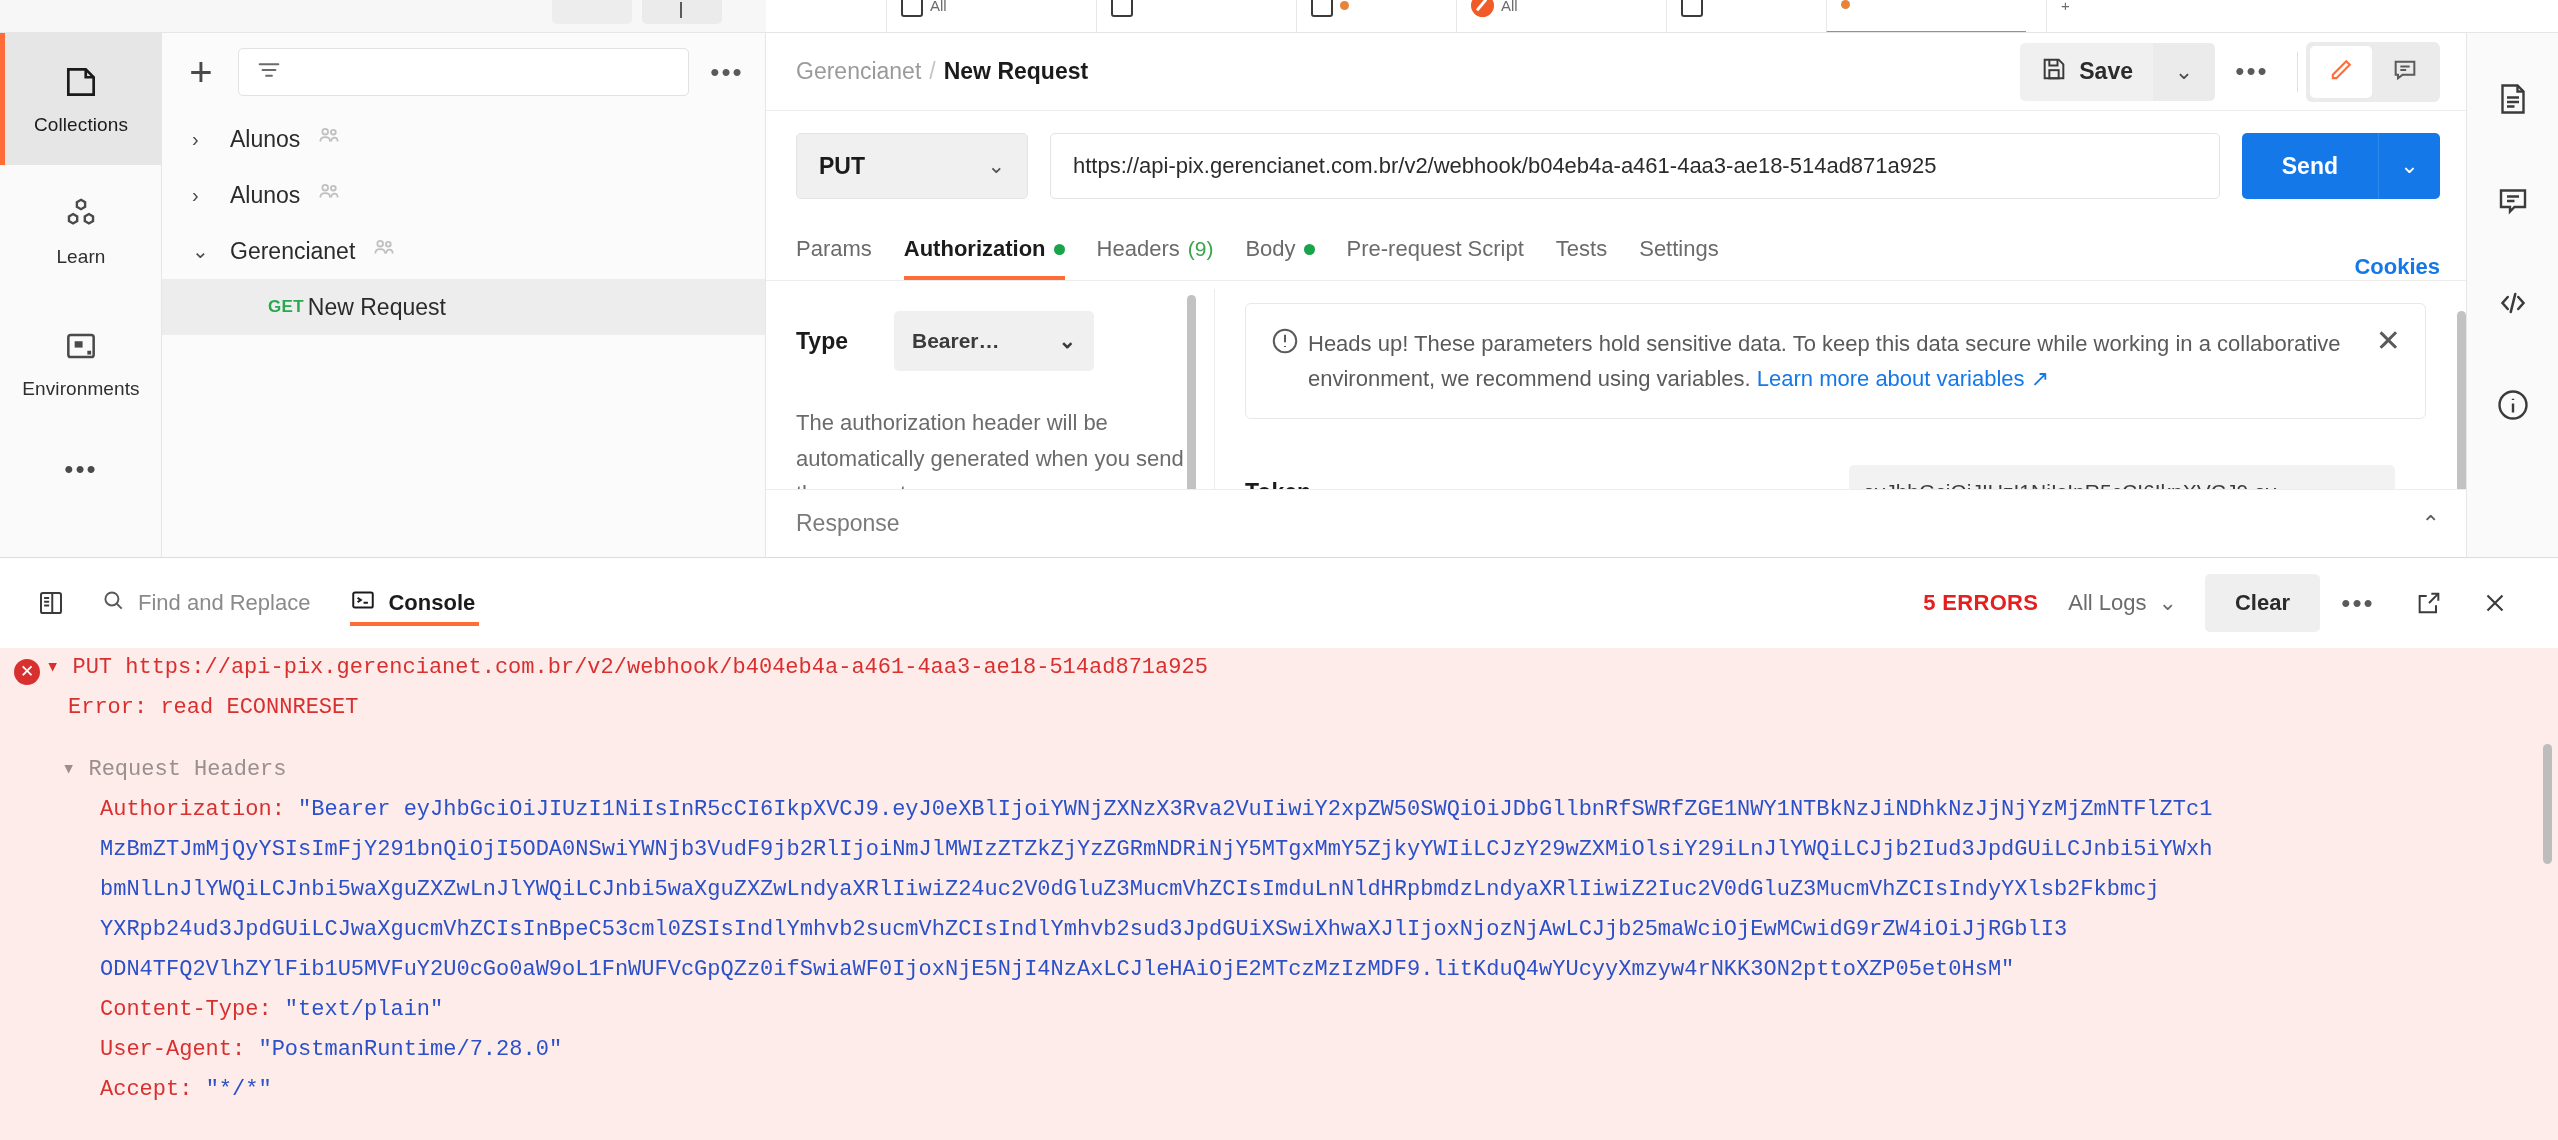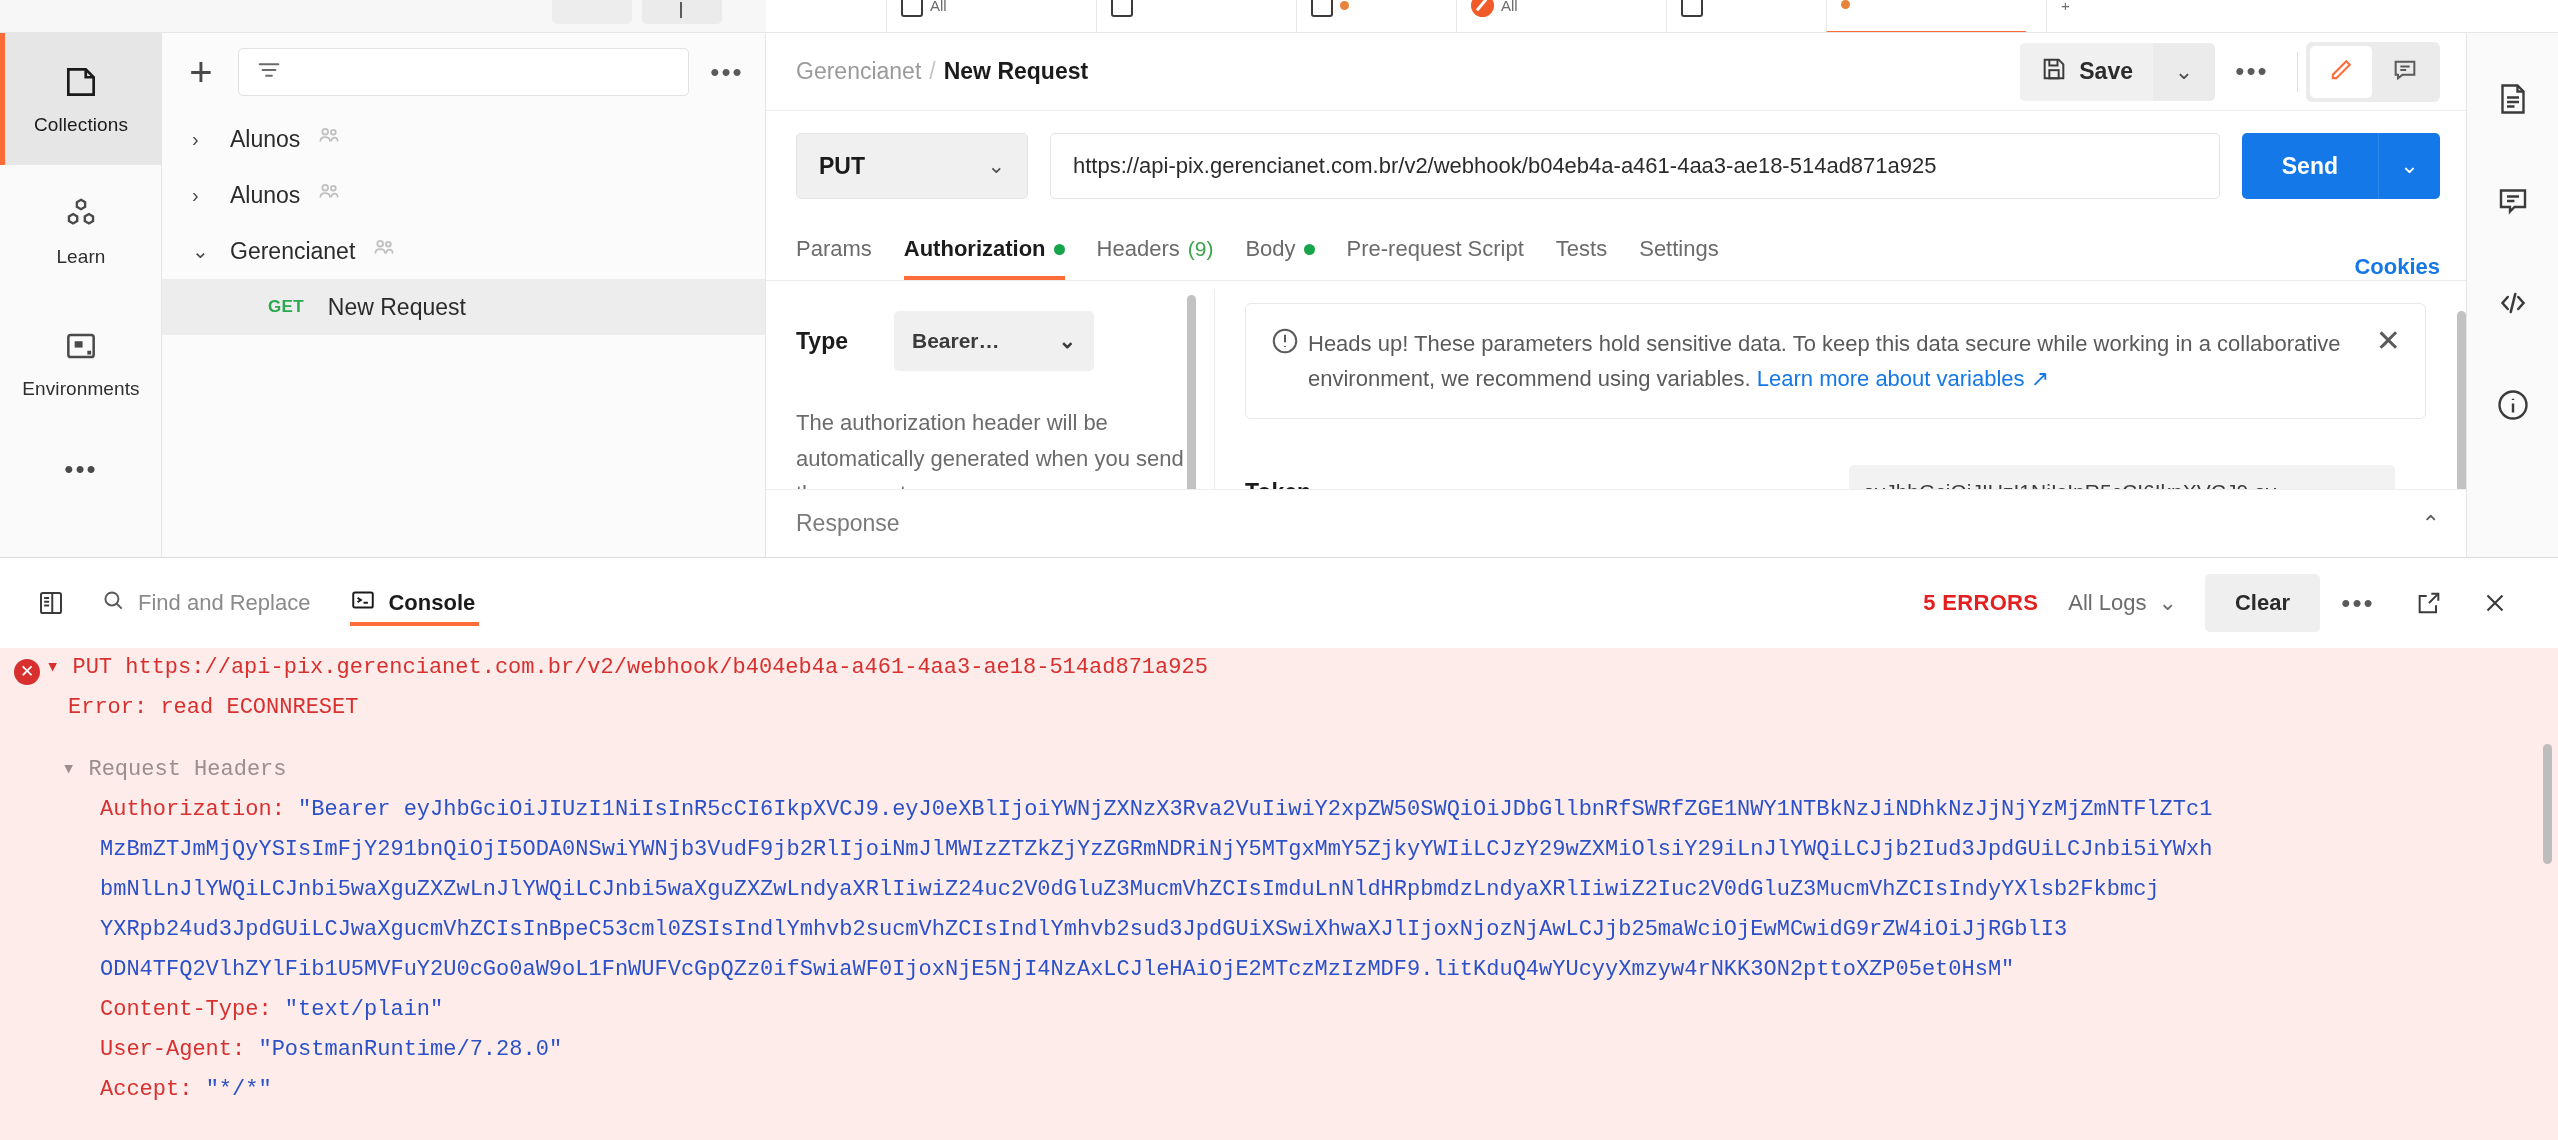--- a/index.html
+++ b/index.html
@@ -37,21 +37,21 @@
   .rail-item.sel .lbl { color:#1b1b1b; }
   .rail-dots { width:162px; height:80px; display:flex; align-items:center; justify-content:center; color:#4a4a4a; font-size:26px; letter-spacing:2px; }
 
   
   .sidebar { position:absolute; left:162px; top:33px; width:604px; bottom:583px; background:#fbfbfb; border-right:1px solid #e6e6e6; }
   .sb-top { height:78px; display:flex; align-items:center; padding:0 14px 0 16px; gap:14px; }
   .sb-plus { width:46px; height:46px; display:flex; align-items:center; justify-content:center; font-size:40px; color:#4a4a4a; font-weight:300; cursor:pointer; line-height:1; }
   .sb-filter { flex:1; height:48px; border:1px solid #e2e2e2; border-radius:5px; background:#fff; display:flex; align-items:center; padding:0 16px; }
   .sb-more { width:48px; text-align:center; color:#5a5a5a; font-size:26px; letter-spacing:2px; cursor:pointer; }
   .tree-row { height:56px; display:flex; align-items:center; padding-left:30px; gap:16px; cursor:pointer; font-size:23px; color:#2b2b2b; }
-  .tree-row.child { padding-left:106px; gap:24px; background:#ededed; }
+  .tree-row.child { padding-left:106px; gap:4px; background:#ededed; }
   .tree-row .chev { width:22px; color:#4a4a4a; font-size:20px; }
   .tree-row .meth { color:#2aa84f; font-size:17px; font-weight:700; letter-spacing:.3px; }
   .people { opacity:.45; }
 
   
   .main { position:absolute; left:766px; top:33px; right:92px; bottom:583px; background:#fff; }
   .crumbbar { height:78px; display:flex; align-items:center; justify-content:space-between; padding:0 26px 0 30px; border-bottom:1px solid #ededed; }
   .crumb { font-size:23px; color:#9a9a9a; }
   .crumb b { color:#1b1b1b; font-weight:700; }
   .crumb .sep { color:#c4c4c4; margin:0 8px; }

